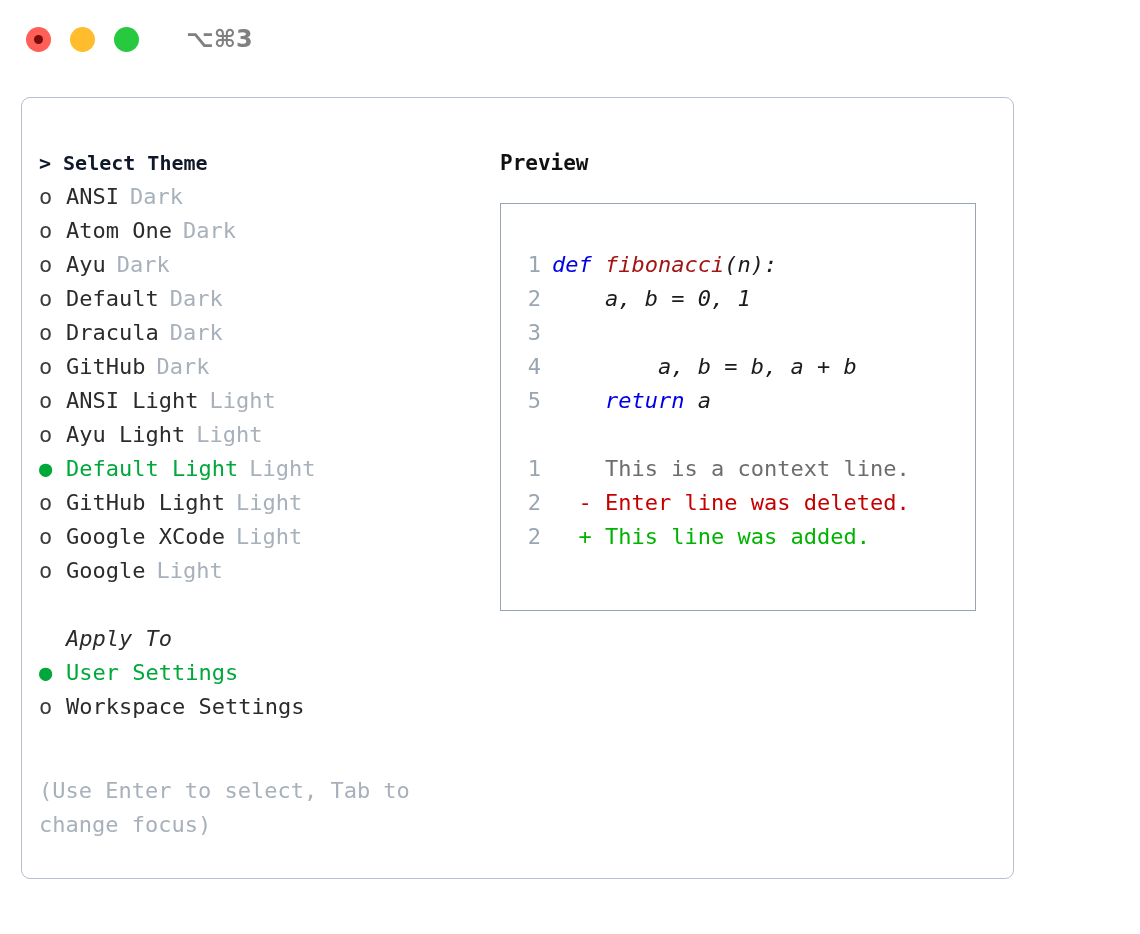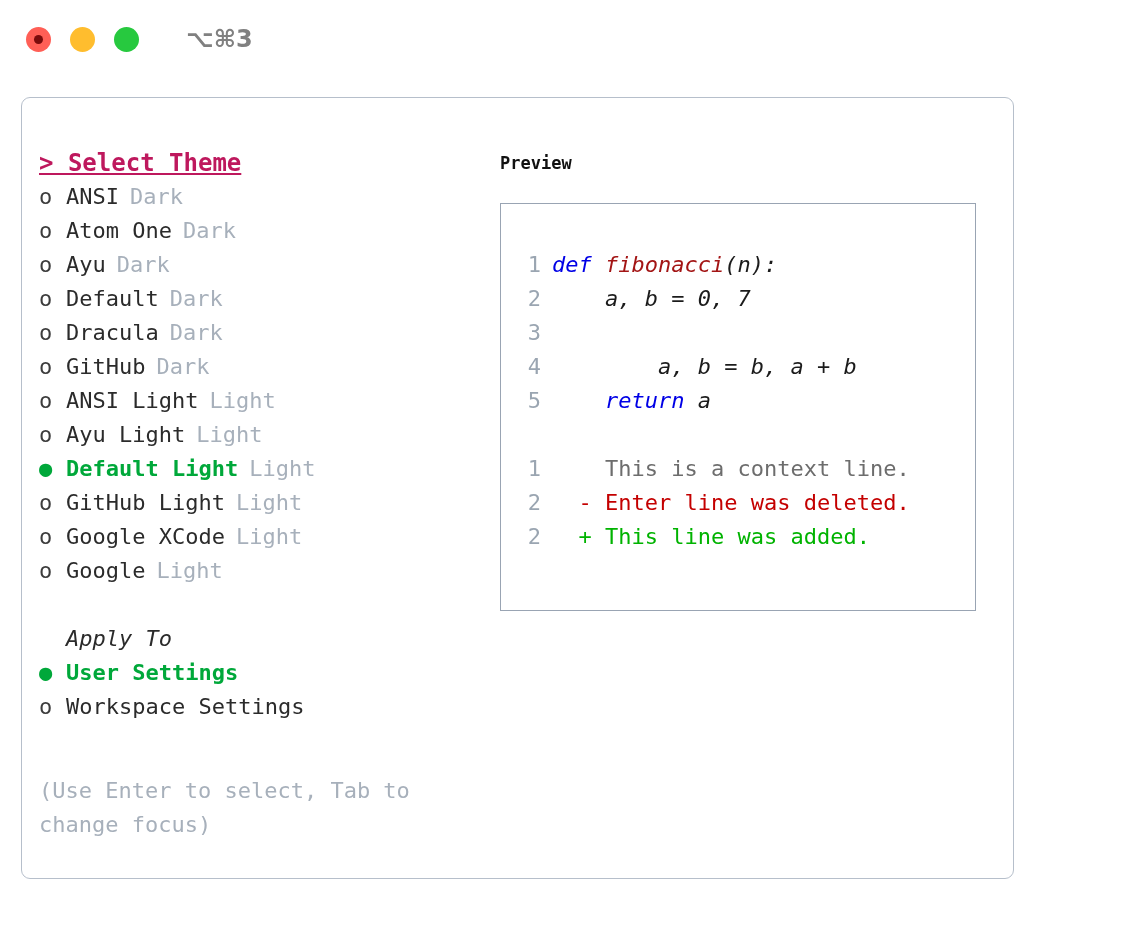--- a/index.html
+++ b/index.html
@@ -88,26 +88,25 @@
   }
 
   
   .left-col {
     width: 466px;
     padding: 48px 0 0 17px;
     box-sizing: border-box;
   }
 
   .section-head {
-    font-size: 24px;
+    font-size: 20px;
     font-weight: bold;
-    color: #be185d;
-    line-height: 34px;
-    white-space: pre;
-    text-decoration: underline;
+    color: #0f172a;
+    line-height: 34px;
+    white-space: pre;
   }
 
   .opt-row {
     display: flex;
     align-items: baseline;
     line-height: 34px;
     font-size: 22px;
     white-space: pre;
   }
   .marker {
@@ -115,21 +114,21 @@
     flex: 0 0 27px;
     font-size: 22px;
     line-height: 34px;
     color: #3c3c3c;
     display: inline-block;
   }
   .marker.filled { color: #00a83a; }
   .opt-label {
     color: #2b2b2b;
   }
-  .opt-row.selected .opt-label { color: #00a83a; font-weight: bold; }
+  .opt-row.selected .opt-label { color: #00a83a; }
   .opt-badge {
     color: #a7b0bb;
     margin-left: 11px;
   }
 
   .group-gap { height: 34px; }
 
   .apply-head {
     padding-left: 27px;
     font-size: 22px;
@@ -148,21 +147,21 @@
     white-space: pre-wrap;
   }
 
   
   .right-col {
     flex: 1;
     padding: 48px 0 0 12px;
     box-sizing: border-box;
   }
   .preview-title {
-    font-size: 17px;
+    font-size: 21px;
     font-weight: bold;
     color: #111111;
     line-height: 34px;
     margin-bottom: 23px;
     white-space: pre;
   }
   .preview-box {
     width: 476px;
     height: 408px;
     border: 1.5px solid #99a4b3;
@@ -241,21 +240,21 @@
           </div>
 
         <div class="hint">(Use Enter to select, Tab to change focus)</div>
       </div>
 
       <div class="right-col">
         <div class="preview-title">Preview</div>
         <div class="preview-box">
           <div id="code-block">
               <div class="code-line"><span class="lineno">1</span><span class="code-text"><span class="tok-kw">def </span><span class="tok-fn">fibonacci</span><span class="tok-plain">(n):</span></span></div>
-              <div class="code-line"><span class="lineno">2</span><span class="code-text"><span class="tok-plain">    a, b = 0, 7</span></span></div>
+              <div class="code-line"><span class="lineno">2</span><span class="code-text"><span class="tok-plain">    a, b = 0, 1</span></span></div>
               <div class="code-line"><span class="lineno">3</span></div>
               <div class="code-line"><span class="lineno">4</span><span class="code-text"><span class="tok-plain">        a, b = b, a + b</span></span></div>
               <div class="code-line"><span class="lineno">5</span><span class="code-text"><span class="tok-plain">    </span><span class="tok-kw">return</span><span class="tok-plain"> a</span></span></div>
             </div>
           <div class="blank-line"></div>
           <div id="diff-block">
               <div class="code-line"><span class="lineno">1</span><span class="diff-ctx">    </span><span class="diff-ctx">This is a context line.</span></div>
               <div class="code-line"><span class="lineno">2</span><span class="diff-del">  - </span><span class="diff-del">Enter line was deleted.</span></div>
               <div class="code-line"><span class="lineno">2</span><span class="diff-add">  + </span><span class="diff-add">This line was added.</span></div>
             </div>

